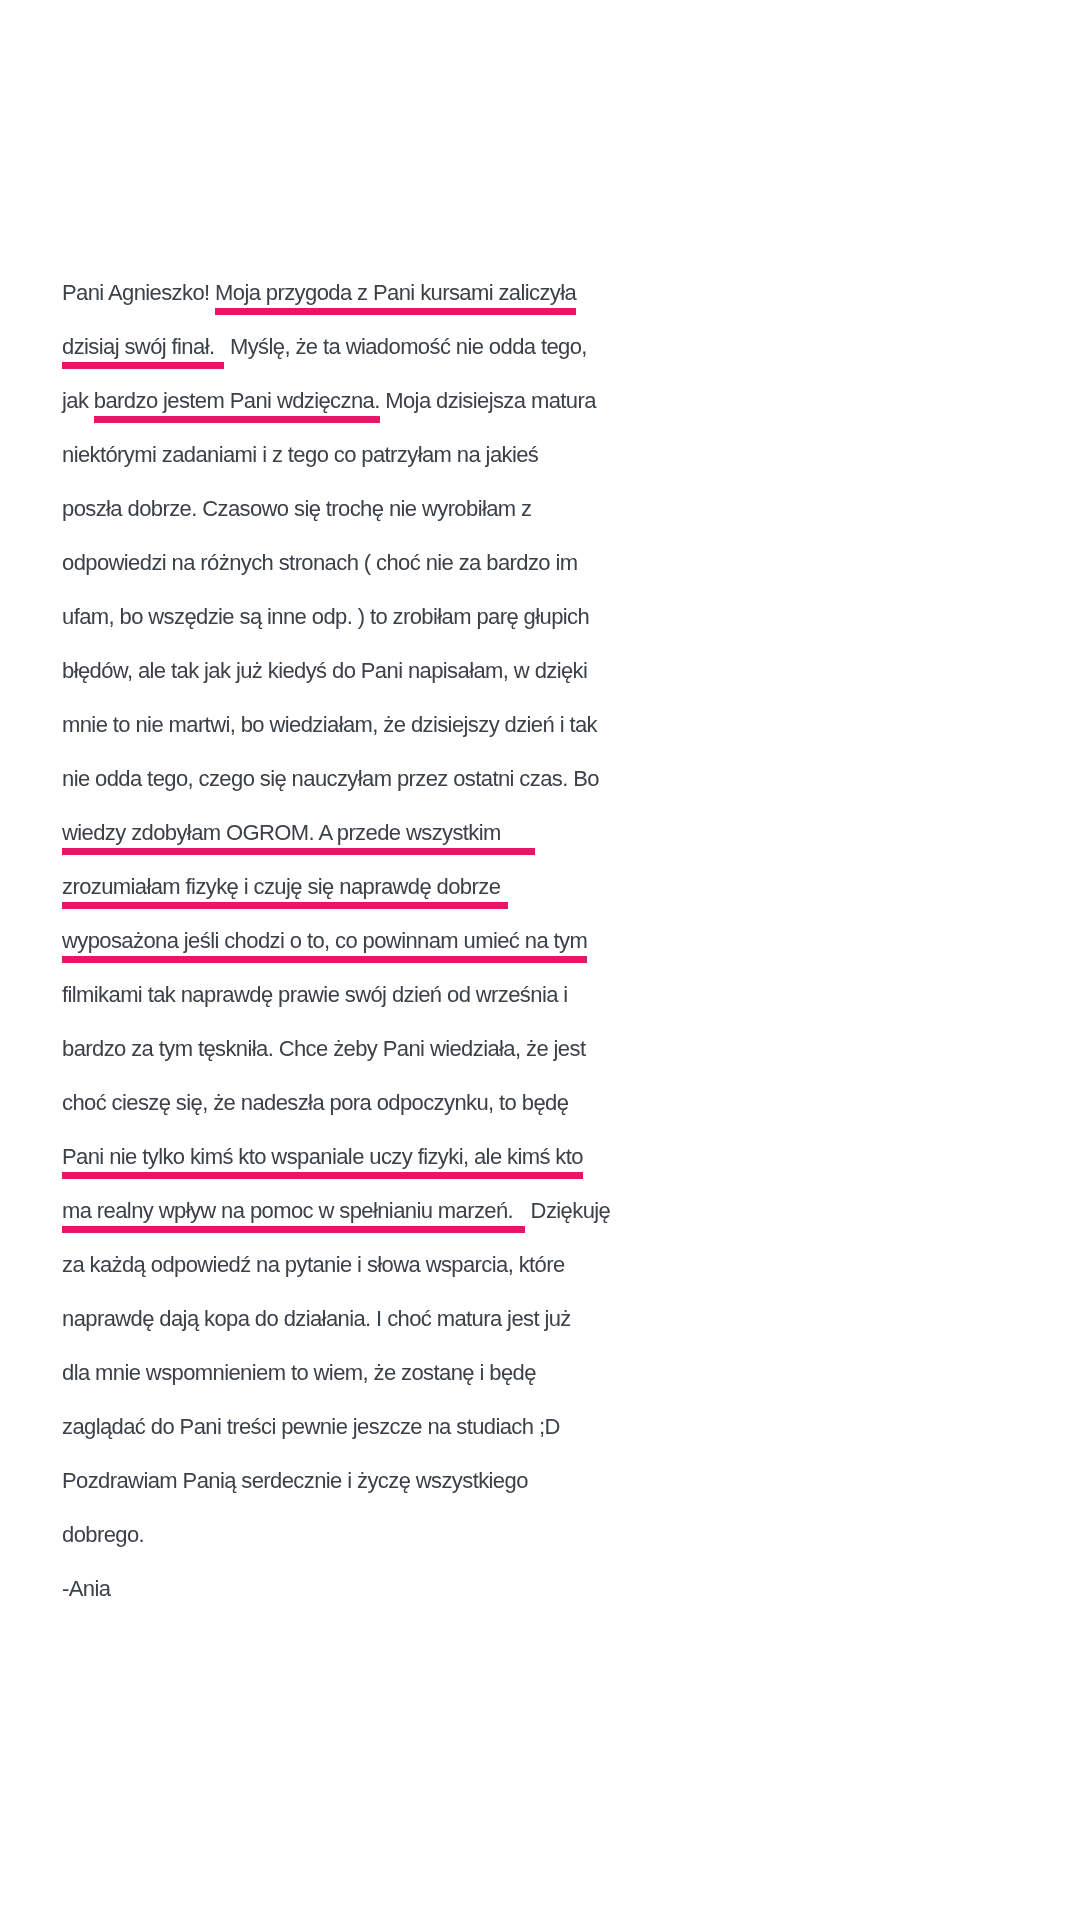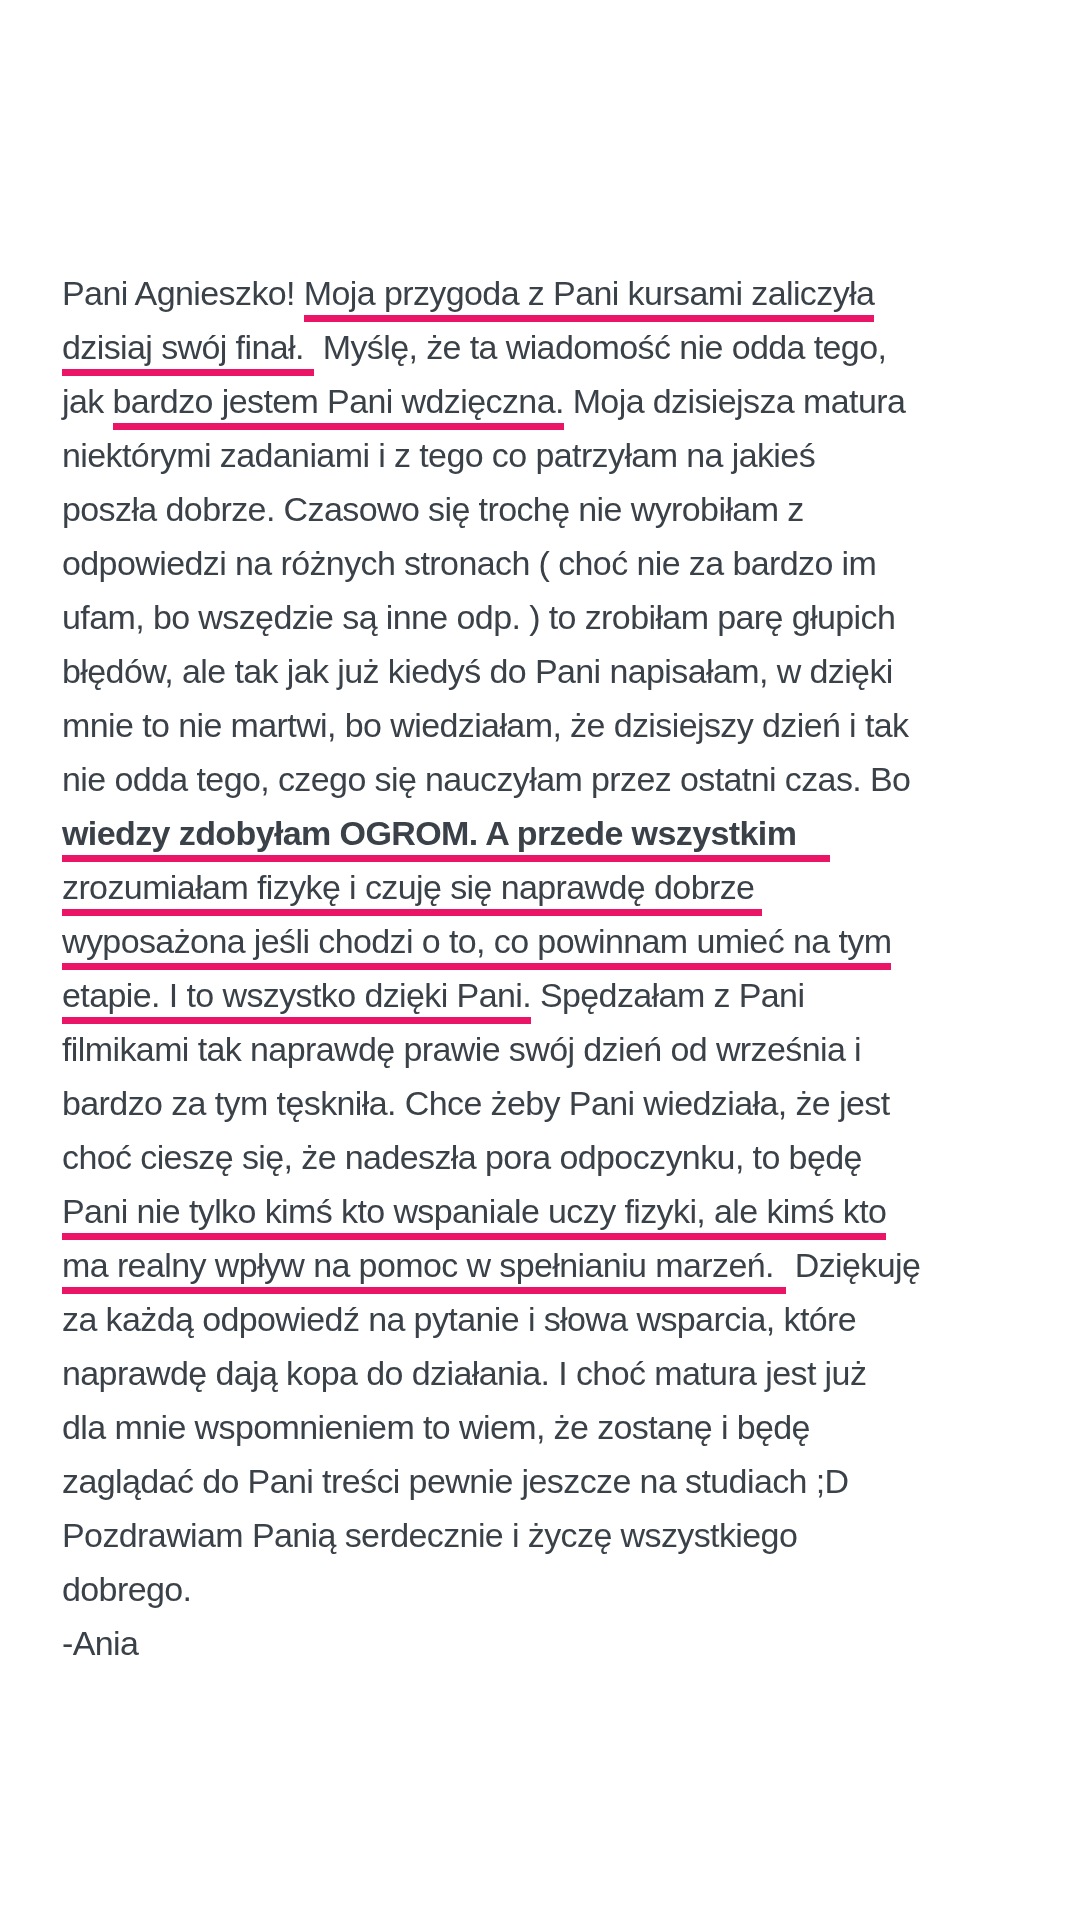--- a/index.html
+++ b/index.html
@@ -14,21 +14,21 @@
     overflow: hidden;
     position: relative;
   }
   .message {
     position: absolute;
     left: 62px;
     top: 266px;
     width: 990px;
   }
   .line {
-    font-size: 34px;
+    font-size: 22px;
     line-height: 54px;
     letter-spacing: -0.6px;
     color: var(--text, #3a4148);
     white-space: nowrap;
   }
   .hl {
     border-bottom: 7px solid var(--hl, #ea1566);
     padding-bottom: 3px;
   }
 </style>
@@ -39,24 +39,23 @@
     <div class="line"><span>Pani Agnieszko! </span><span class="hl">Moja przygoda z Pani kursami zaliczyła</span></div>
     <div class="line"><span class="hl" style="padding-right: 10px;">dzisiaj swój finał.</span><span> Myślę, że ta wiadomość nie odda tego,</span></div>
     <div class="line"><span>jak </span><span class="hl">bardzo jestem Pani wdzięczna.</span><span> Moja dzisiejsza matura</span></div>
     <div class="line"><span>niektórymi zadaniami i z tego co patrzyłam na jakieś</span></div>
     <div class="line"><span>poszła dobrze. Czasowo się trochę nie wyrobiłam z</span></div>
     <div class="line"><span>odpowiedzi na różnych stronach ( choć nie za bardzo im</span></div>
     <div class="line"><span>ufam, bo wszędzie są inne odp. ) to zrobiłam parę głupich</span></div>
     <div class="line"><span>błędów, ale tak jak już kiedyś do Pani napisałam, w dzięki</span></div>
     <div class="line"><span>mnie to nie martwi, bo wiedziałam, że dzisiejszy dzień i tak</span></div>
     <div class="line"><span>nie odda tego, czego się nauczyłam przez ostatni czas. Bo</span></div>
-    <div class="line"><span class="hl" style="padding-right: 34px; font-weight: bold;">wiedzy zdobyłam OGROM. A przede wszystkim</span></div>
+    <div class="line"><span class="hl" style="padding-right: 34px;">wiedzy zdobyłam OGROM. A przede wszystkim</span></div>
     <div class="line"><span class="hl" style="padding-right: 8px; margin-top: 40px;">zrozumiałam fizykę i czuję się naprawdę dobrze</span></div>
     <div class="line"><span class="hl">wyposażona jeśli chodzi o to, co powinnam umieć na tym</span></div>
-    <div class="line"><span class="hl">etapie. I to wszystko dzięki Pani.</span><span> Spędzałam z Pani</span></div>
     <div class="line"><span>filmikami tak naprawdę prawie swój dzień od września i</span></div>
     <div class="line"><span>bardzo za tym tęskniła. Chce żeby Pani wiedziała, że jest</span></div>
     <div class="line"><span>choć cieszę się, że nadeszła pora odpoczynku, to będę</span></div>
     <div class="line"><span class="hl">Pani nie tylko kimś kto wspaniale uczy fizyki, ale kimś kto</span></div>
     <div class="line"><span class="hl" style="padding-right: 12px;">ma realny wpływ na pomoc w spełnianiu marzeń.</span><span> Dziękuję</span></div>
     <div class="line"><span>za każdą odpowiedź na pytanie i słowa wsparcia, które</span></div>
     <div class="line"><span>naprawdę dają kopa do działania. I choć matura jest już</span></div>
     <div class="line"><span>dla mnie wspomnieniem to wiem, że zostanę i będę</span></div>
     <div class="line"><span>zaglądać do Pani treści pewnie jeszcze na studiach ;D</span></div>
     <div class="line"><span>Pozdrawiam Panią serdecznie i życzę wszystkiego</span></div>

